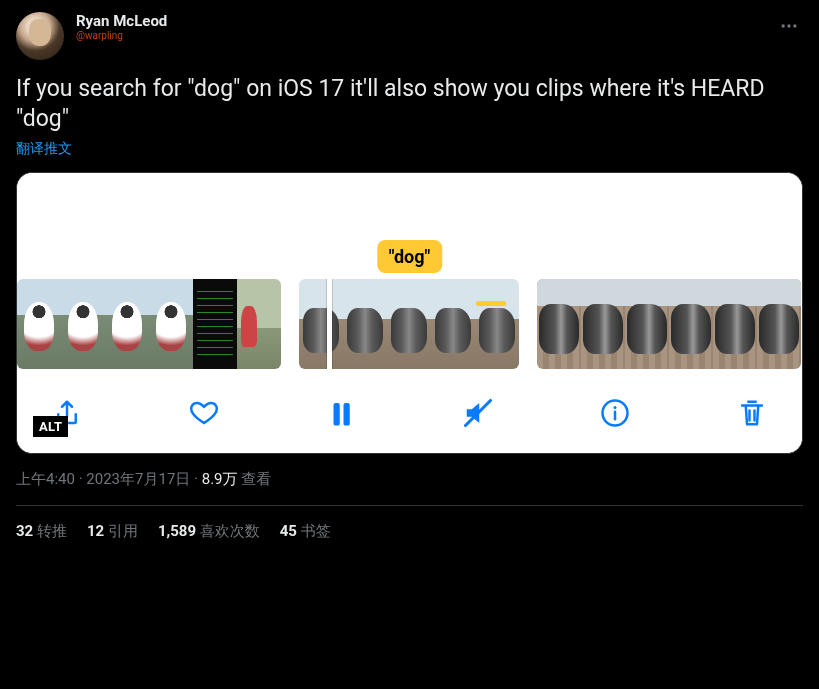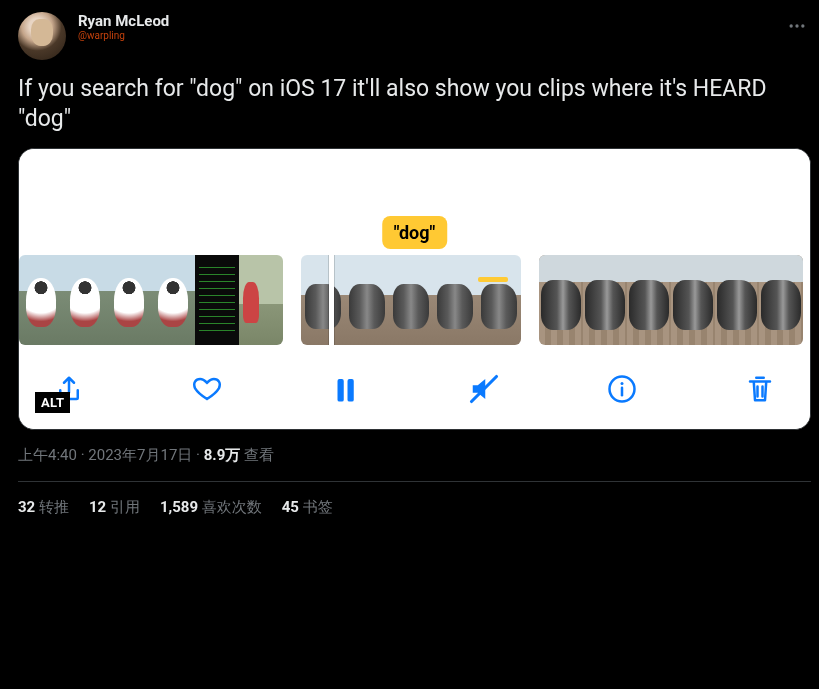--- a/index.html
+++ b/index.html
@@ -5,22 +5,21 @@
   * { box-sizing: border-box; margin: 0; padding: 0; }
   body {
     background: #000;
     font-family: -apple-system, BlinkMacSystemFont, "Segoe UI", Roboto, Helvetica, Arial, sans-serif;
     color: #e7e9ea;
     width: 819px;
     height: 689px;
     overflow: hidden;
   }
   .tweet {
-    padding: 12px 8px;
-    margin-left: 10px;
+    padding: 12px 16px;
   }
   .header {
     display: flex;
     align-items: flex-start;
     gap: 12px;
     position: relative;
   }
   .avatar {
     width: 48px;
     height: 48px;
@@ -238,21 +237,21 @@
     font-weight: 700;
     padding: 3px 6px;
     border-radius: 0;
     letter-spacing: 0.3px;
   }
   .meta-line {
     margin-top: 16px;
     font-size: 15px;
     color: #71767b;
   }
-  .meta-line .views-n { color: #e7e9ea; font-weight: 700; }
+  .meta-line .views-n { color: #e7e9ea; font-weight: 400; }
   .divider {
     border: none;
     border-top: 1px solid #2f3336;
     margin: 16px 0;
   }
   .stats {
     display: flex;
     gap: 20px;
     font-size: 15px;
     color: #71767b;
@@ -274,20 +273,21 @@
       <svg viewBox="0 0 24 24">
           <circle cx="5" cy="12" r="2" fill="currentColor"></circle>
           <circle cx="12" cy="12" r="2" fill="currentColor"></circle>
           <circle cx="19" cy="12" r="2" fill="currentColor"></circle>
         </svg>
     </div>
   </div>
 
   <div class="tweet-text">If you search for "dog" on iOS 17 it'll also show you clips where it's HEARD "dog"</div>
 
+  <div class="translate-link">翻译推文</div>
 
   <div class="media-card">
     <div class="media-top">
       <div class="dog-bubble">"dog"</div>
     </div>
     <div class="scrub-pointer"></div>
 
     <div class="filmstrip">
       <div class="clip">
         <div class="frame dog1"></div>

